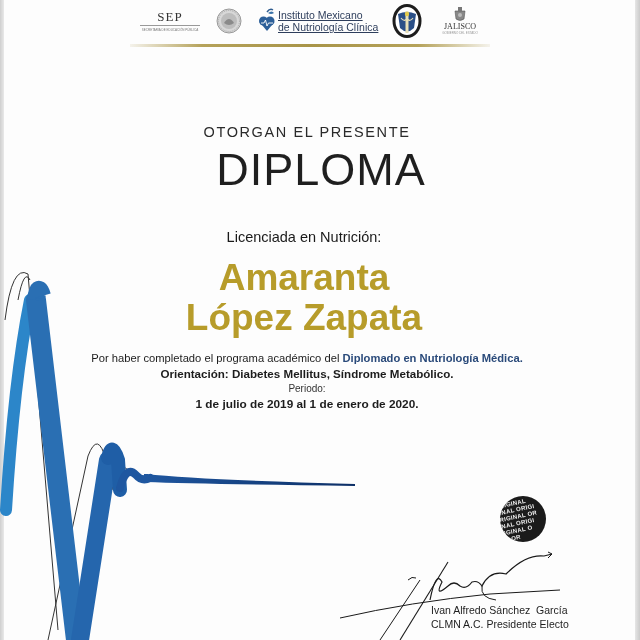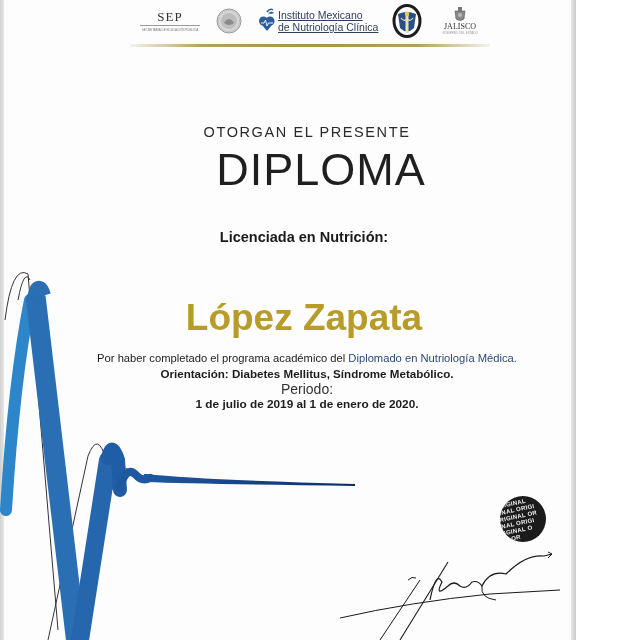--- a/index.html
+++ b/index.html
@@ -3,21 +3,21 @@
   <meta charset="utf-8">
   <style>
     html, body { margin: 0; padding: 0; }
     body {
       width: 640px; height: 640px; overflow: hidden;
       background: #ffffff;
       font-family: "Liberation Sans", sans-serif;
       position: relative;
     }
     .page {
-      position: absolute; left: 0; top: 0; width: 576px; height: 640px;
+      position: absolute; left: 0; top: 0; width: 640px; height: 640px;
       background: #fdfdfd;
     }
     .edge-left {
       position: absolute; left: 0; top: 0; width: 4px; height: 640px;
       background: linear-gradient(to right, #cfcfcf, #e9e9e9);
     }
     .edge-right {
       position: absolute; right: 0; top: 0; width: 5px; height: 640px;
       background: linear-gradient(to right, #e6e6e6, #cbcbcb);
     }
@@ -46,33 +46,33 @@
     .otorgan {
       position: absolute; left: 0; width: 614px; top: 124px; text-align: center;
       font-size: 14.5px; color: #2a2a2a; letter-spacing: 1.6px;
     }
     .diploma {
       position: absolute; left: 16px; width: 610px; top: 144px; text-align: center;
       font-size: 45px; color: #1f1f1f; letter-spacing: 1px; line-height: 52px;
     }
     .licenciada {
       position: absolute; left: 0; width: 608px; top: 229px; text-align: center;
-      font-size: 14.5px; font-weight: bold; color: #1a1a1a;
+      font-size: 14.5px; font-weight: normal; color: #1a1a1a;
     }
     .name {
       position: absolute; left: 0; width: 608px; text-align: center;
       font-size: 37px; font-weight: bold; color: #b79c2a; line-height: 40px;
     }
     .name1 { top: 258px; }
     .name2 { top: 298px; }
     .body-lines { position: absolute; left: 0; width: 614px; top: 351px; text-align: center; color: #1c1c1c; }
     .line1 { font-size: 11.2px; line-height: 15px; }
-    .line1 .hl { color: #2a4a7a; font-weight: normal; }
+    .line1 .hl { color: #2a4a7a; font-weight: bold; }
     .line2 { font-size: 11.6px; font-weight: bold; line-height: 16px; }
-    .line3 { font-size: 14px; line-height: 14px; color: #333; }
+    .line3 { font-size: 10px; line-height: 14px; color: #333; }
     .line4 { font-size: 11.8px; font-weight: bold; line-height: 16px; }
     .wave { position: absolute; left: 0; top: 260px; width: 360px; height: 380px; }
     .stamp {
       position: absolute; left: 500px; top: 496px; width: 46px; height: 46px;
       border-radius: 50%; background: #1b1b1b; overflow: hidden;
     }
     .stamp-line {
       position: absolute; left: -6px; width: 60px; font-size: 6px; font-weight: bold;
       color: #f0f0f0; white-space: nowrap; letter-spacing: 0.3px; transform: rotate(-12deg);
     }
@@ -136,20 +136,21 @@
     </div>
   </div>
 
   <div class="gold-rule"></div>
 
 
   <div class="otorgan">OTORGAN EL PRESENTE</div>
   <div class="diploma">DIPLOMA</div>
 
   <div class="licenciada">Licenciada en Nutrición:</div>
+  <div class="name name1">Amaranta</div>
   <div class="name name2">López Zapata</div>
 
   <div class="body-lines">
     <div class="line1">
       <span>Por haber completado el programa académico del</span>
       <span class="hl">Diplomado en Nutriología Médica.</span>
     </div>
     <div class="line2">Orientación: Diabetes Mellitus, Síndrome Metabólico.</div>
     <div class="line3">Periodo:</div>
     <div class="line4">1 de julio de 2019 al 1 de enero de 2020.</div>
@@ -191,13 +192,17 @@
 
   <svg class="signature" viewBox="0 0 230 90">
     <path d="M10 68 Q80 52 160 44 L230 40" fill="none" stroke="#1a1a1a" stroke-width="1"></path>
     <path d="M70 90 L118 12" fill="none" stroke="#1a1a1a" stroke-width="1.1"></path>
     <path d="M50 90 L90 30" fill="none" stroke="#1a1a1a" stroke-width="1"></path>
     <path d="M78 30 Q82 26 86 28" fill="none" stroke="#1a1a1a" stroke-width="1"></path>
     <path d="M100 50 Q106 20 112 32 Q104 48 118 36 Q124 30 130 36 Q136 40 142 32 Q148 30 152 36 Q160 20 176 24 Q196 4 214 6 L222 4" fill="none" stroke="#1a1a1a" stroke-width="1.2"></path>
     <path d="M152 36 Q150 48 166 50" fill="none" stroke="#1a1a1a" stroke-width="1"></path>
     <path d="M218 2 L222 4 L218 8" fill="none" stroke="#1a1a1a" stroke-width="1"></path>
   </svg>
+  <div class="signer">
+    <div style="white-space:pre;">Ivan Alfredo Sánchez  García</div>
+    <div>CLMN A.C. Presidente Electo</div>
+  </div>
 </div>
 
 </body></html>

